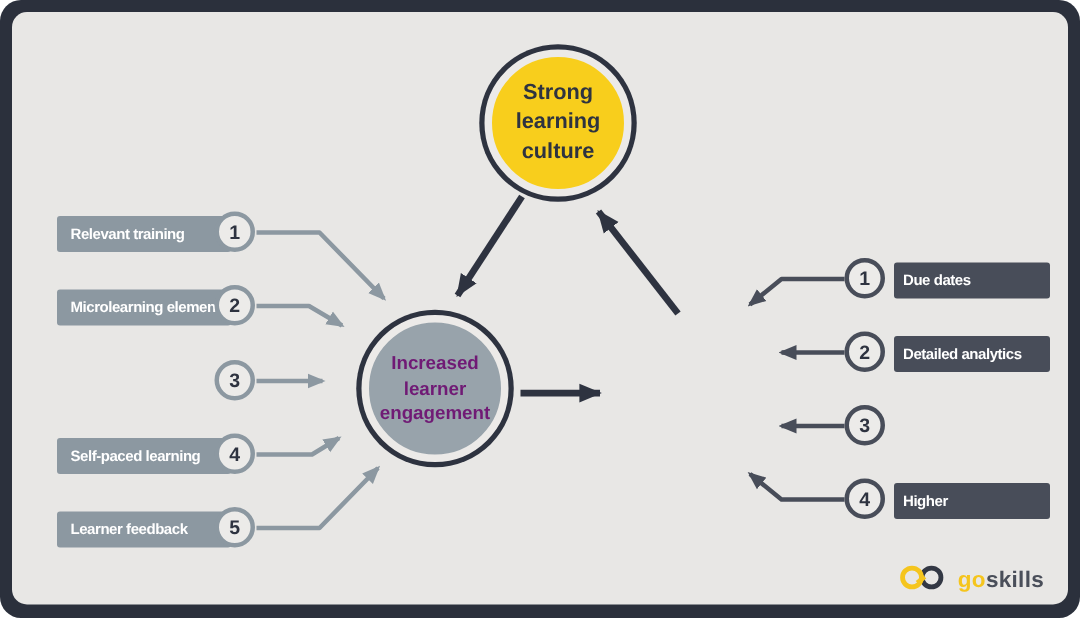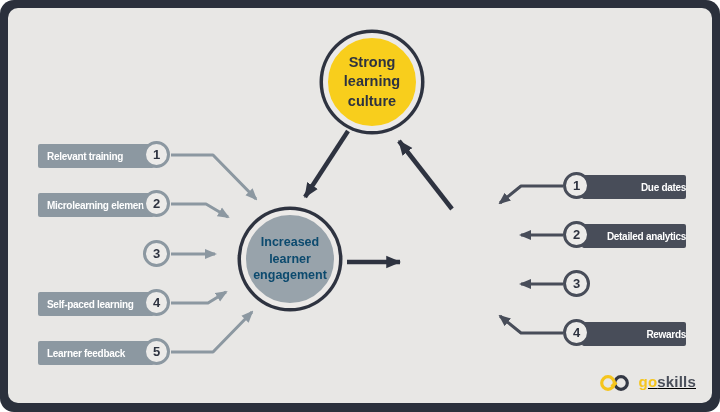--- a/index.html
+++ b/index.html
@@ -16,45 +16,45 @@
   .arrows { position:absolute; left:0; top:0; width:720px; height:412px; z-index:1; }
 
   
   .node {
     position:absolute; width:98px; height:98px; border-radius:50%;
     border:5px solid #ECEAE8; box-shadow:0 0 0 3.5px #2E3340;
     display:flex; align-items:center; justify-content:flex-start; text-align:center;
     font-weight:bold; z-index:2; line-height:1.32;
   }
   .node-top    { left:323px; top:33px;  background:#F8CE1C; color:#2E3340; font-size:14.5px; padding:0 6px; }
-  .node-left   { left:241px; top:210px; background:#98A3AB; color:#0c4a6e; font-size:12.5px; padding:0 7px; }
+  .node-left   { left:241px; top:210px; background:#98A3AB; color:#701a75; font-size:12.5px; padding:0 7px; }
   .node-right  { left:404px; top:210px; background:#484D59; color:#FFFFFF; font-size:12.5px; padding:0 7px; }
 
   
   .bar {
     position:absolute; height:24px; border-radius:2px; color:#fff;
     font-size:10px; font-weight:bold; letter-spacing:-0.3px;
     display:flex; align-items:center; z-index:1;
   }
   .bar-left  { left:38px;  width:116px; background:#8C98A1; padding-left:9px; }
-  .bar-right { left:582px; width:104px; background:#484D59; justify-content:flex-end; padding-left:6px; }
+  .bar-right { left:596px; width:104px; background:#484D59; justify-content:flex-start; padding-left:6px; }
 
   
   .num {
     position:absolute; width:27px; height:27px; border-radius:50%;
     background:#ECEBE9; color:#2E3340; font-size:13px; font-weight:bold;
     display:flex; align-items:center; justify-content:center; z-index:2;
   }
   .num-left  { border:3px solid #8C98A1; left:143px; }
   .num-right { border:3px solid #484D59; left:563px; }
 
   
   .logo {
     position:absolute; right:24px; bottom:17px; height:22px;
-    display:flex; align-items:flex-start; gap:5px; z-index:2;text-decoration:underline;
+    display:flex; align-items:flex-end; gap:5px; z-index:2;
   }
   .logo-text { font-size:15px; font-weight:bold; letter-spacing:0.2px; }
   .logo-go { color:#F5C51D; }
   .logo-skills { color:#4A4F5A; }
 </style>
 </head>
 <body>
 
 <div class="canvas">
   <div class="board"></div>
@@ -124,21 +124,21 @@
     <span>5</span>
   </div>
 
   <div class="bar bar-right" style="top:175px">
     <span>Due dates</span>
   </div>
   <div class="bar bar-right" style="top:224px">
     <span>Detailed analytics</span>
   </div>
   <div class="bar bar-right" style="top:322px">
-    <span>Rewards</span>
+    <span>Higher</span>
   </div>
 
   <div class="num num-right" style="top:172px">
     <span>1</span>
   </div>
   <div class="num num-right" style="top:221px">
     <span>2</span>
   </div>
   <div class="num num-right" style="top:270px">
     <span>3</span>

